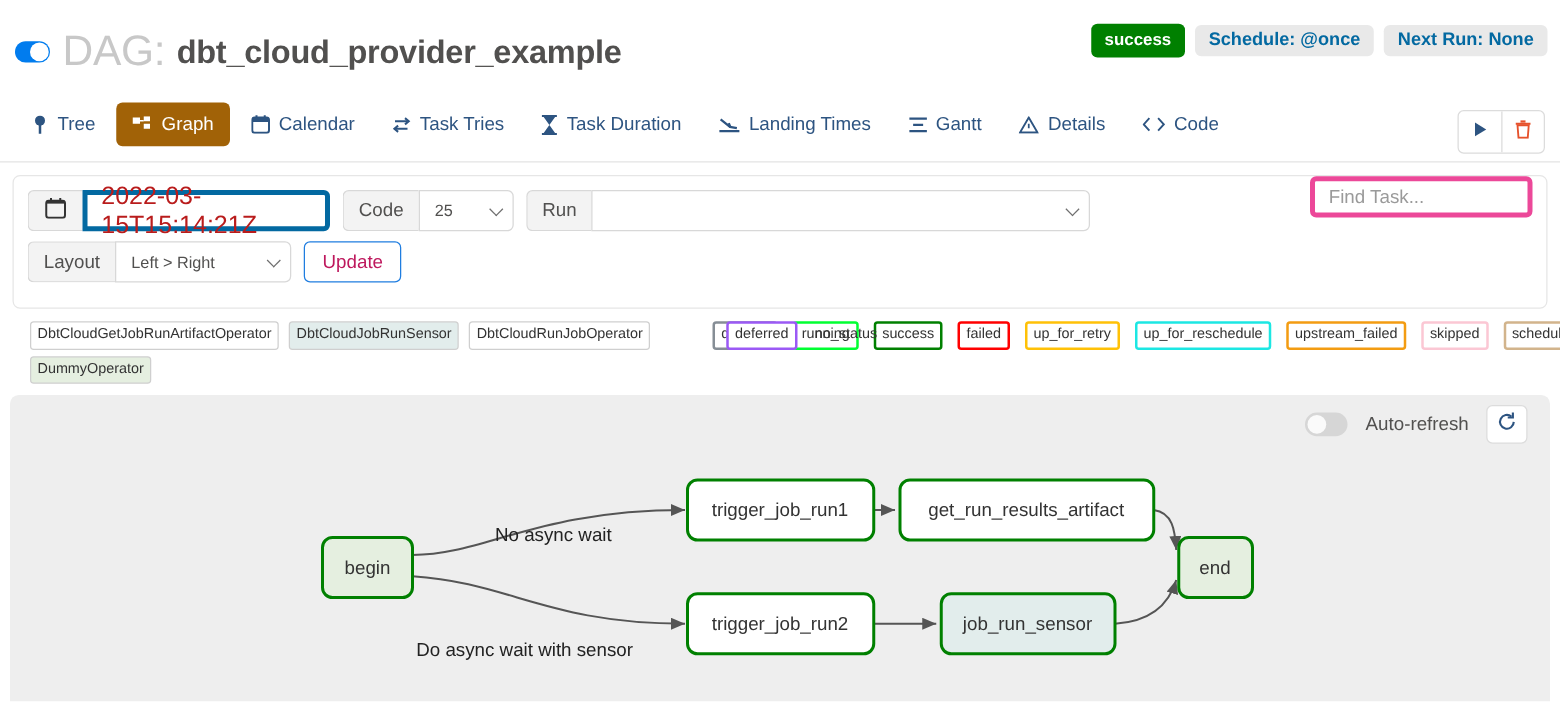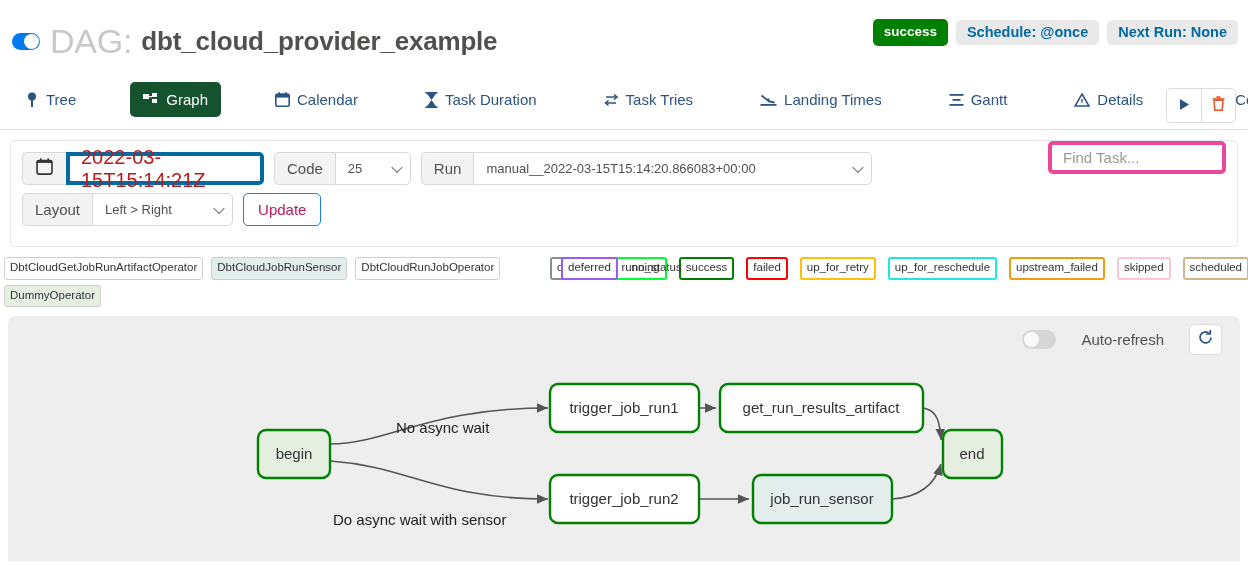--- a/index.html
+++ b/index.html
@@ -81,36 +81,35 @@
   }
 
   
   .tabbar {
     position: relative;
     height: 60px;
     padding: 0 12px;
     border-bottom: 1px solid #e3e3e3;
     display: flex;
     align-items: center;
-    gap: 37px;
   }
   .tab {
     display: flex;
     align-items: center;
     gap: 7px;
     font-size: 15px;
     color: #2d5481;
     padding: 9px 13px;
     border-radius: 5px;
     margin-right: 4px;
     white-space: nowrap;
     cursor: pointer;
   }
   .tab.active {
-    background: #14532d;
+    background: #a16207;
     color: #fff;
     font-weight: 400;
   }
   .tab .ticon { display: flex; align-items: center; }
   .tab-actions {
     position: absolute;
     right: 12px;
     top: 88px;
     display: flex;
     border: 1px solid #dcdcdc;
@@ -208,21 +207,21 @@
     border-radius: 5px;
     background: #fff;
     display: flex; align-items: center;
     padding: 0 11px;
     font-size: 15px;
     color: #9a9a9a;
   }
 
   
   .legend {
-    margin: 10px 4px 0;
+    margin: 10px 24px 0;
     display: flex;
     flex-wrap: wrap;
     align-items: center;
     position: relative;
     height: 46px;
   }
   .chip {
     font-size: 11.5px;
     line-height: 1;
     padding: 4px 5px 5px;
@@ -250,21 +249,21 @@
     position: absolute;
     left: 8px; top: 316px;
     width: 1232px; height: 245px;
     background: #eeeeee;
     border-radius: 7px 7px 0 0;
     overflow: hidden;
   }
   .refresh-row {
     position: absolute;
     right: 18px; top: 8px;
-    display: flex; align-items: center; gap: 25px;
+    display: flex; align-items: center; gap: 14px;
     z-index: 5;
   }
   .ar-toggle {
     width: 34px; height: 19px;
     border-radius: 10px;
     background: #d6d6d6;
     position: relative;
     cursor: pointer;
   }
   .ar-toggle::after {
@@ -346,38 +345,38 @@
           <rect x="0.8" y="2" width="13.4" height="3.6" fill="#2d5481"></rect>
           <rect x="3.4" y="0.2" width="1.6" height="3" fill="#2d5481"></rect>
           <rect x="10" y="0.2" width="1.6" height="3" fill="#2d5481"></rect>
         </svg>
     </span>
     <span>Calendar</span>
   </div>
 
   <div class="tab">
     <span class="ticon">
+      <svg width="15" height="14" viewBox="0 0 15 14">
+          <path d="M2 4 H12 M2 10 H12" stroke="#2d5481" stroke-width="1.6" fill="none"></path>
+          <path d="M10 1.5 L13 4 L10 6.5" stroke="#2d5481" stroke-width="1.6" fill="none"></path>
+          <path d="M4.5 7.5 L1.5 10 L4.5 12.5" stroke="#2d5481" stroke-width="1.6" fill="none"></path>
+        </svg>
+    </span>
+    <span>Task Tries</span>
+  </div>
+
+  <div class="tab">
+    <span class="ticon">
       <svg width="13" height="16" viewBox="0 0 13 16">
           <path d="M1.5 1 H11.5 L6.5 8 L11.5 15 H1.5 L6.5 8 Z" fill="#2d5481"></path>
           <rect x="0.5" y="0" width="12" height="1.6" fill="#2d5481"></rect>
           <rect x="0.5" y="14.4" width="12" height="1.6" fill="#2d5481"></rect>
         </svg>
     </span>
     <span>Task Duration</span>
-  </div>
-
-  <div class="tab">
-    <span class="ticon">
-      <svg width="15" height="14" viewBox="0 0 15 14">
-          <path d="M2 4 H12 M2 10 H12" stroke="#2d5481" stroke-width="1.6" fill="none"></path>
-          <path d="M10 1.5 L13 4 L10 6.5" stroke="#2d5481" stroke-width="1.6" fill="none"></path>
-          <path d="M4.5 7.5 L1.5 10 L4.5 12.5" stroke="#2d5481" stroke-width="1.6" fill="none"></path>
-        </svg>
-    </span>
-    <span>Task Tries</span>
   </div>
 
   <div class="tab">
     <span class="ticon">
       <svg width="17" height="15" viewBox="0 0 17 15">
           <path d="M1.5 3.5 L9 9.5 L14.5 10.5" stroke="#2d5481" stroke-width="1.8" fill="none"></path>
           <path d="M8 6.5 L9.5 10" stroke="#2d5481" stroke-width="1.8"></path>
           <rect x="0.5" y="12" width="16" height="1.8" fill="#2d5481"></rect>
         </svg>
     </span>
@@ -455,21 +454,20 @@
       <div class="addon left">Code</div>
       <div class="sel" style="width:76px">
         <span>25</span>
         <i class="chev"></i>
       </div>
     </div>
 
     <div class="igroup" style="margin-left:10px">
       <div class="addon left">Run</div>
       <div class="sel" style="width:399px">
-        <span>manual__2022-03-15T15:14:20.866083+00:00</span>
         <i class="chev"></i>
       </div>
     </div>
   </div>
 
   <div class="ctl-row">
     <div class="igroup">
       <div class="addon left">Layout</div>
       <div class="sel" style="width:141px">
         <span>Left &gt; Right</span>

